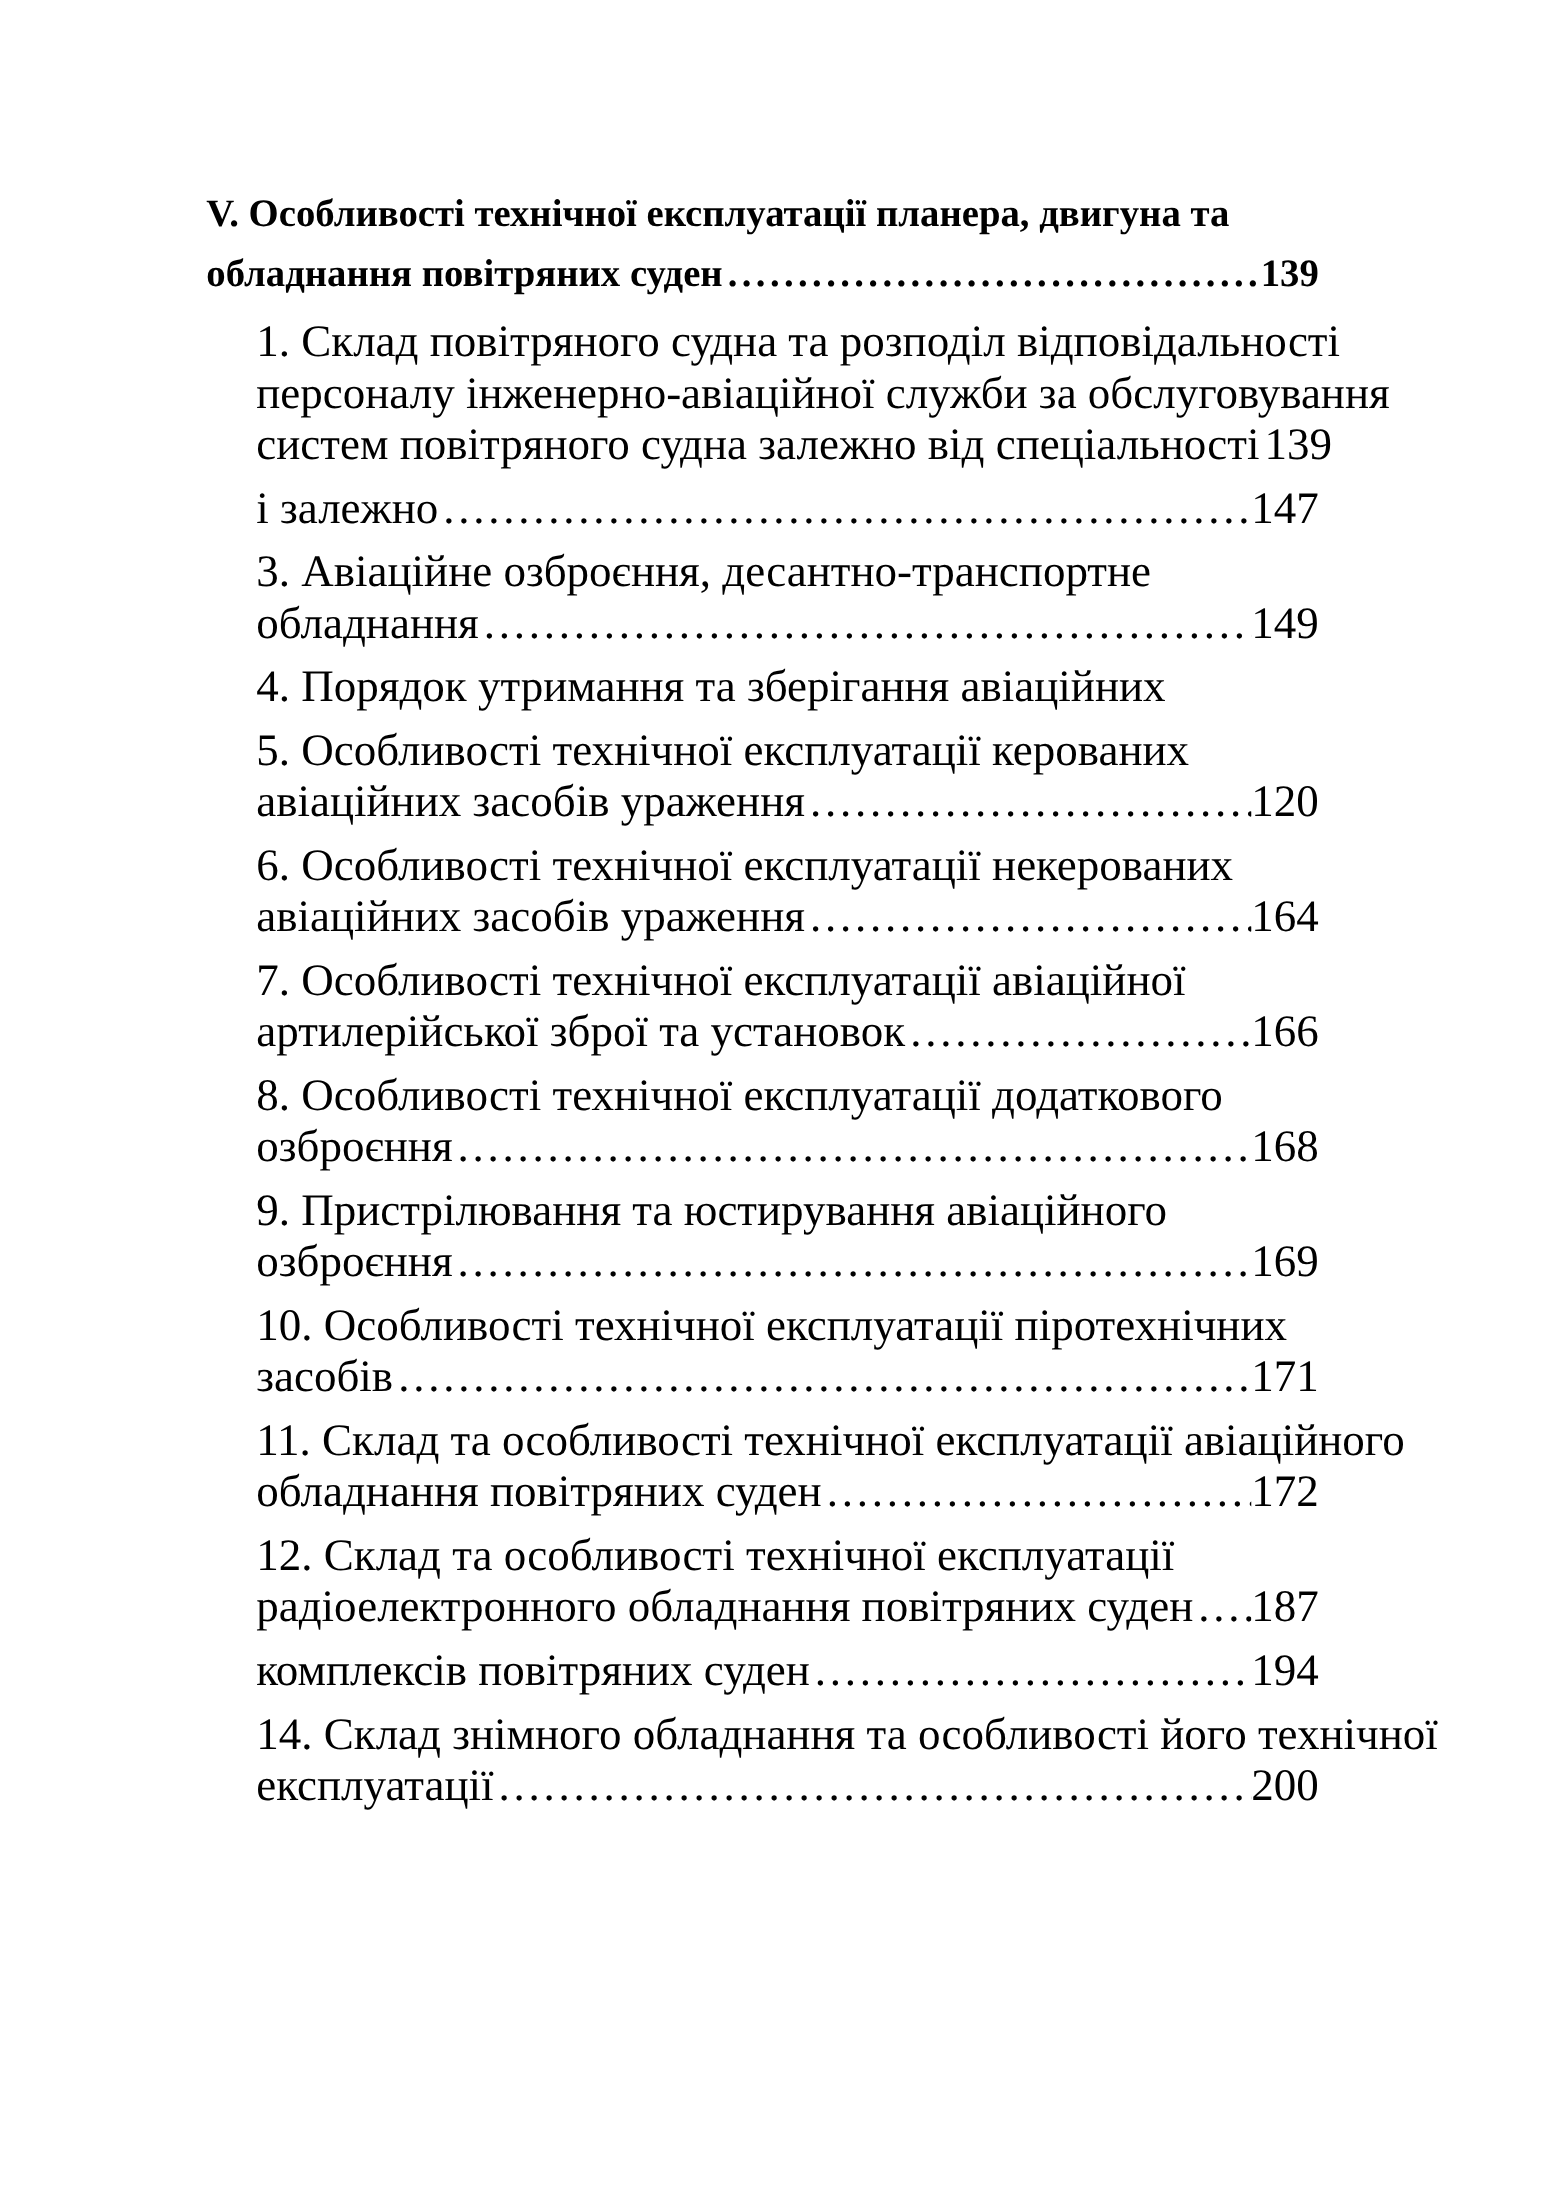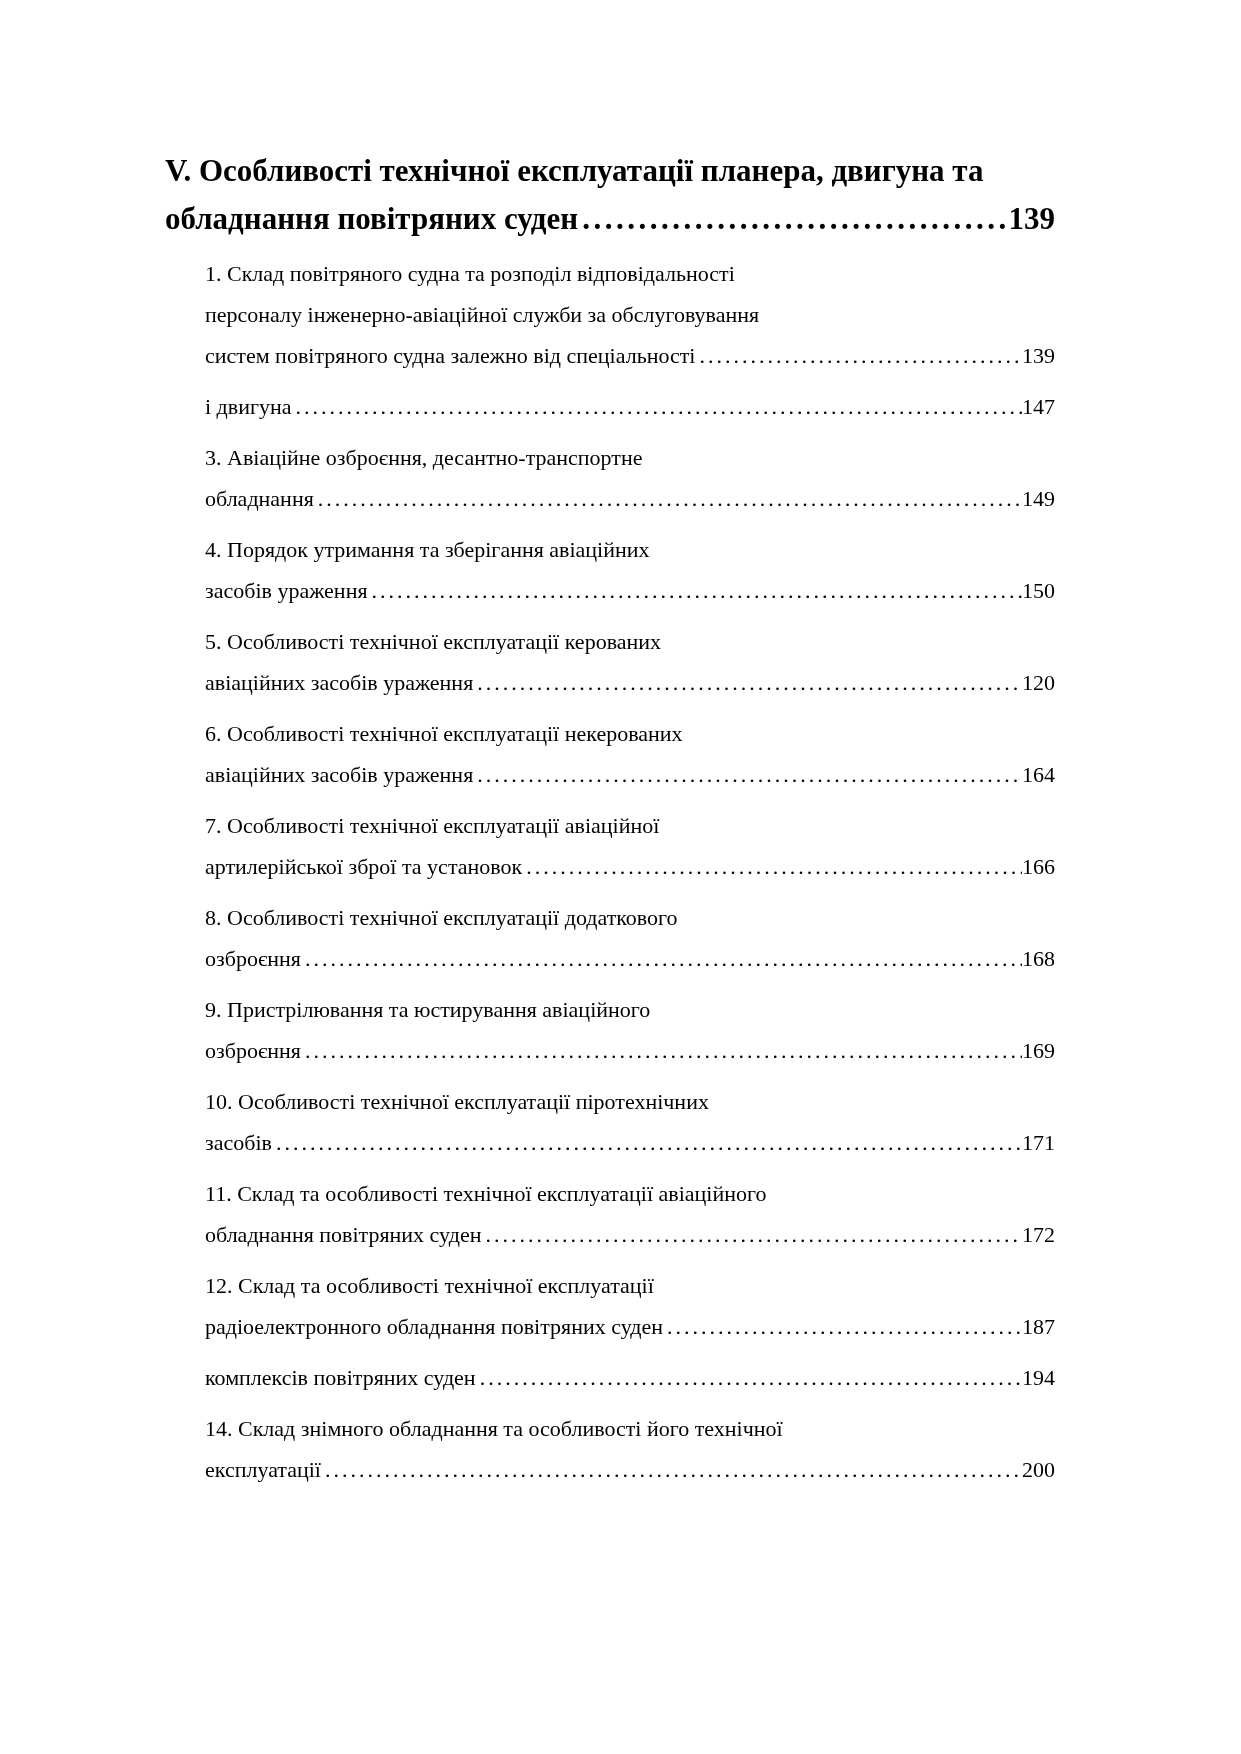--- a/index.html
+++ b/index.html
@@ -23,21 +23,21 @@
     width: 890px;
   }
   .toc-heading {
     font-weight: bold;
     font-size: 31px;
     line-height: 48px;
   }
   .toc-entry {
     margin-left: 40px;
     margin-top: 10px;
-    font-size: 22px;
+    font-size: 36px;
     line-height: 41px;
   }
   .toc-line { white-space: nowrap; }
   .toc-line.last {
     display: flex;
     align-items: baseline;
   }
   .toc-line.last .line-text { white-space: nowrap; }
   .leader {
     flex: 1 1 auto;
@@ -82,40 +82,35 @@
           <div class="toc-line">1. Склад повітряного судна та розподіл відповідальності</div>
           <div class="toc-line">персоналу інженерно-авіаційної служби за обслуговування</div>
           <div class="toc-line last">
             <span class="line-text">систем повітряного судна залежно від спеціальності</span>
             <span class="leader"></span>
             <span class="pagenum">139</span>
           </div>
         </div>
         <div class="toc-entry">
           <div class="toc-line last">
-            <span class="line-text">і двигуна</span>
+            <span class="line-text">і залежно</span>
             <span class="leader"></span>
             <span class="pagenum">147</span>
           </div>
         </div>
         <div class="toc-entry">
           <div class="toc-line">3. Авіаційне озброєння, десантно-транспортне</div>
           <div class="toc-line last">
             <span class="line-text">обладнання</span>
             <span class="leader"></span>
             <span class="pagenum">149</span>
           </div>
         </div>
         <div class="toc-entry">
           <div class="toc-line">4. Порядок утримання та зберігання авіаційних</div>
-          <div class="toc-line last">
-            <span class="line-text">засобів ураження</span>
-            <span class="leader"></span>
-            <span class="pagenum">150</span>
-          </div>
         </div>
         <div class="toc-entry">
           <div class="toc-line">5. Особливості технічної експлуатації керованих</div>
           <div class="toc-line last">
             <span class="line-text">авіаційних засобів ураження</span>
             <span class="leader"></span>
             <span class="pagenum">120</span>
           </div>
         </div>
         <div class="toc-entry">

